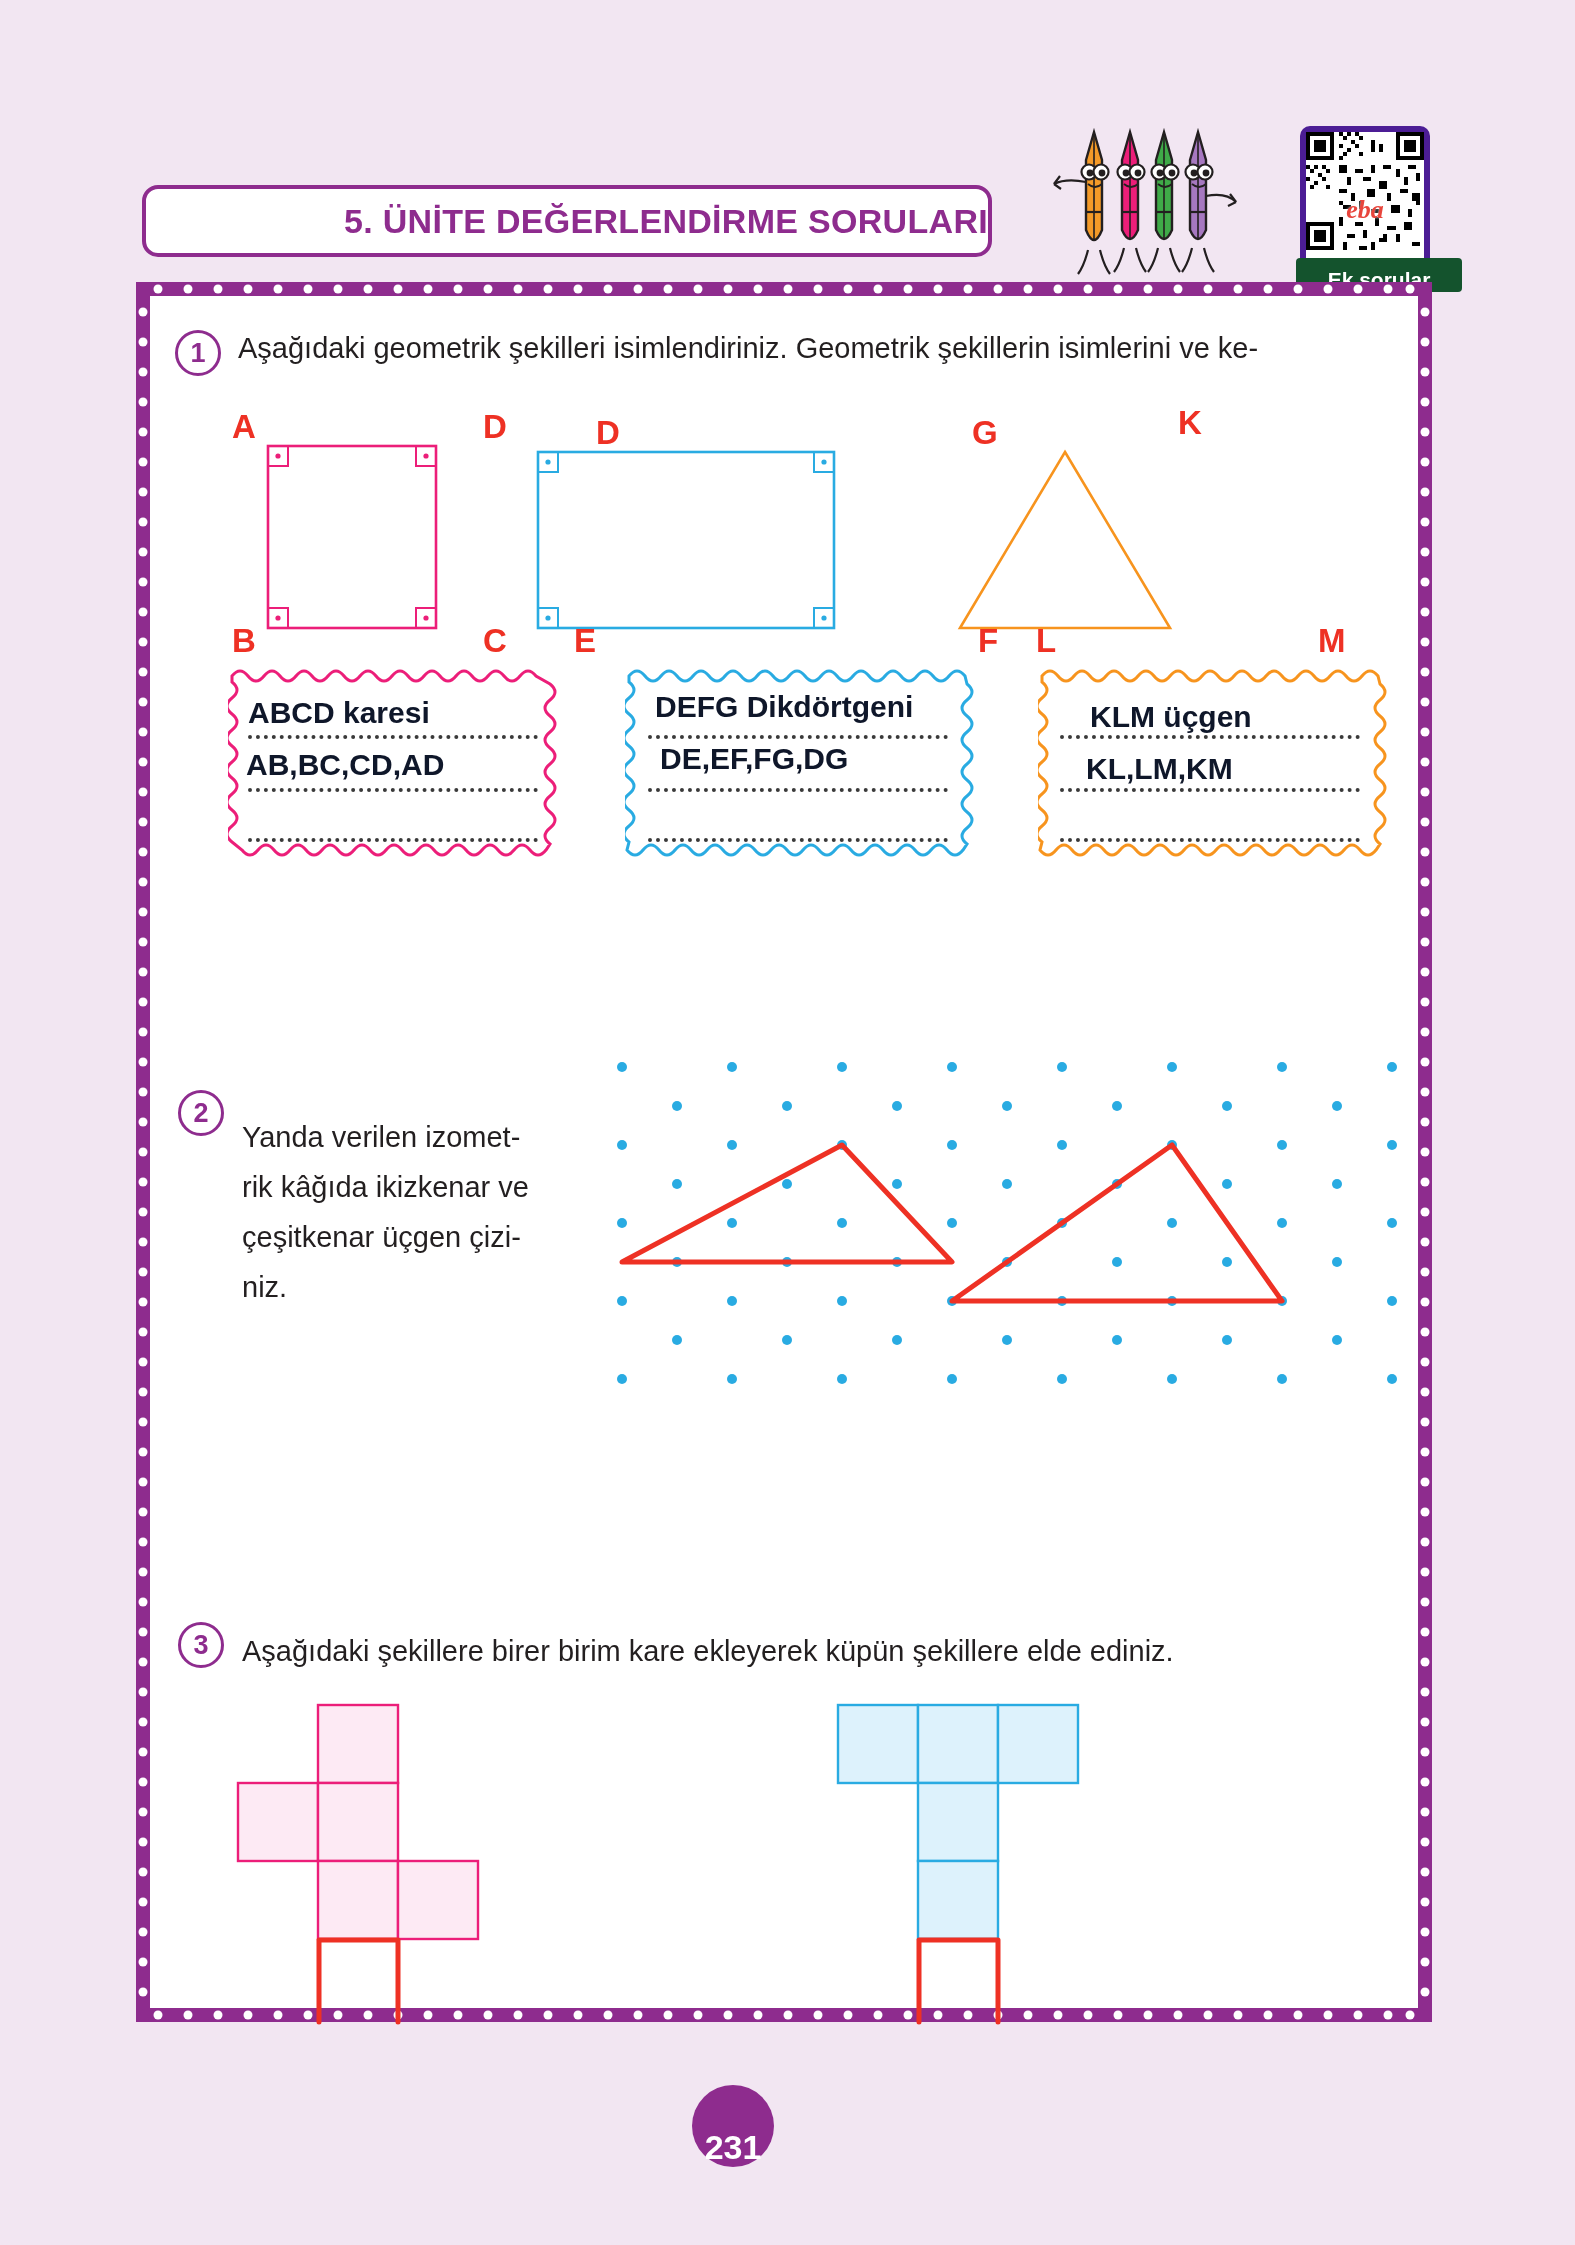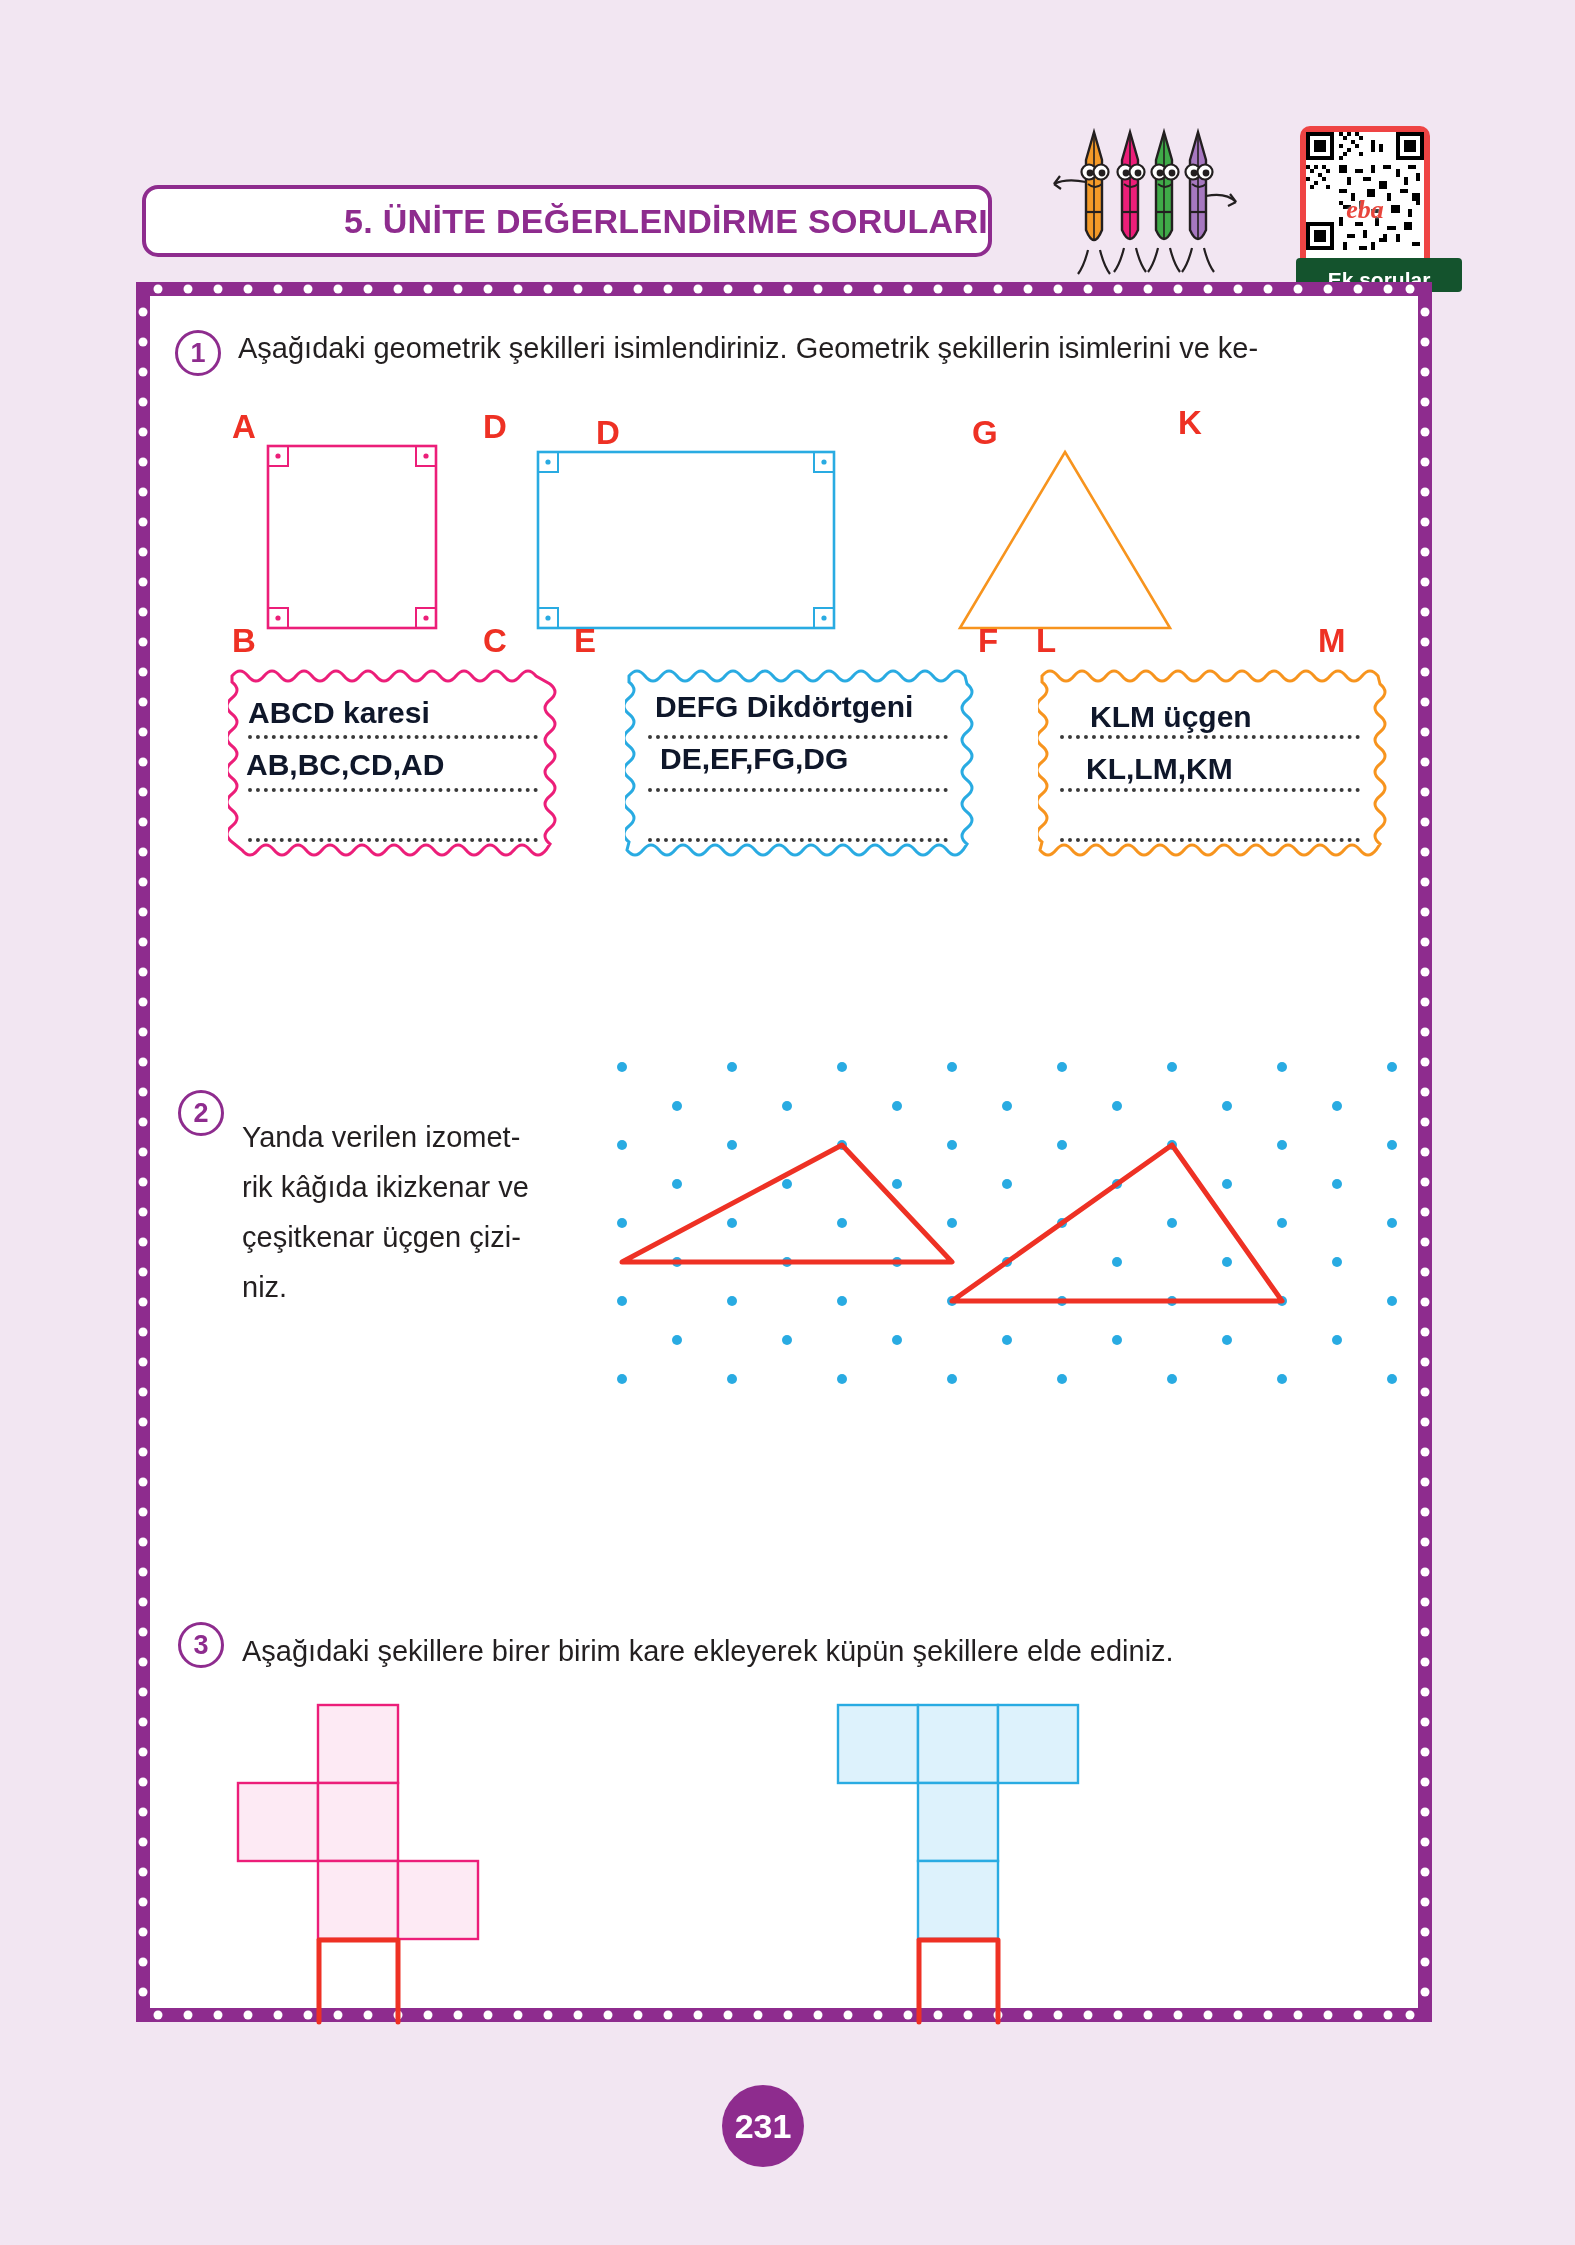--- a/index.html
+++ b/index.html
@@ -28,21 +28,21 @@
     color:#8e2c8e;font-size:34px;font-weight:bold;letter-spacing:.3px;
     white-space:nowrap;
   }
 
   
   .pencils{position:absolute;left:1040px;top:120px;width:220px;height:170px;}
 
   
   .qr-box{
     position:absolute;left:1300px;top:126px;width:130px;height:168px;
-    background:#ef4444;border-radius:10px;padding:6px;box-sizing:border-box;
+    background:#4c1d95;border-radius:10px;padding:6px;box-sizing:border-box;
   }
   .qr-inner{width:100%;height:100%;background:#ffffff;position:relative;overflow:hidden;}
   .eba-word{
     position:absolute;left:50%;top:50%;transform:translate(-50%,-50%);
     color:#e8453c;font-size:26px;font-style:italic;font-weight:bold;
     font-family:"Liberation Serif",serif;z-index:5;text-shadow:0 0 3px #fff;
   }
   .ek-label{
     position:absolute;left:1296px;top:258px;width:166px;height:34px;
     background:#14532d;border-radius:4px;
@@ -74,23 +74,23 @@
   .ansline{
     position:absolute;height:0;border-top:4px dotted #3a3a3a;
   }
   .hand{
     position:absolute;color:#0f172a;font-size:30px;font-weight:bold;
     white-space:nowrap;
   }
 
   
   .pagenum{
-    position:absolute;left:722px;top:2085px;width:82px;height:82px;
+    position:absolute;left:692px;top:2085px;width:82px;height:82px;
     border-radius:50%;background:#8e2c8e;
-    display:flex;align-items:center;justify-content:center;
+    display:flex;align-items:flex-end;justify-content:center;
   }
   .pagenum span{color:#fff;font-size:34px;font-weight:bold;}
 </style>
 </head>
 <body>
 
 <div class="page-sheet">
 
   <div class="title-pill">
     <span>5. ÜNİTE DEĞERLENDİRME SORULARI</span>

